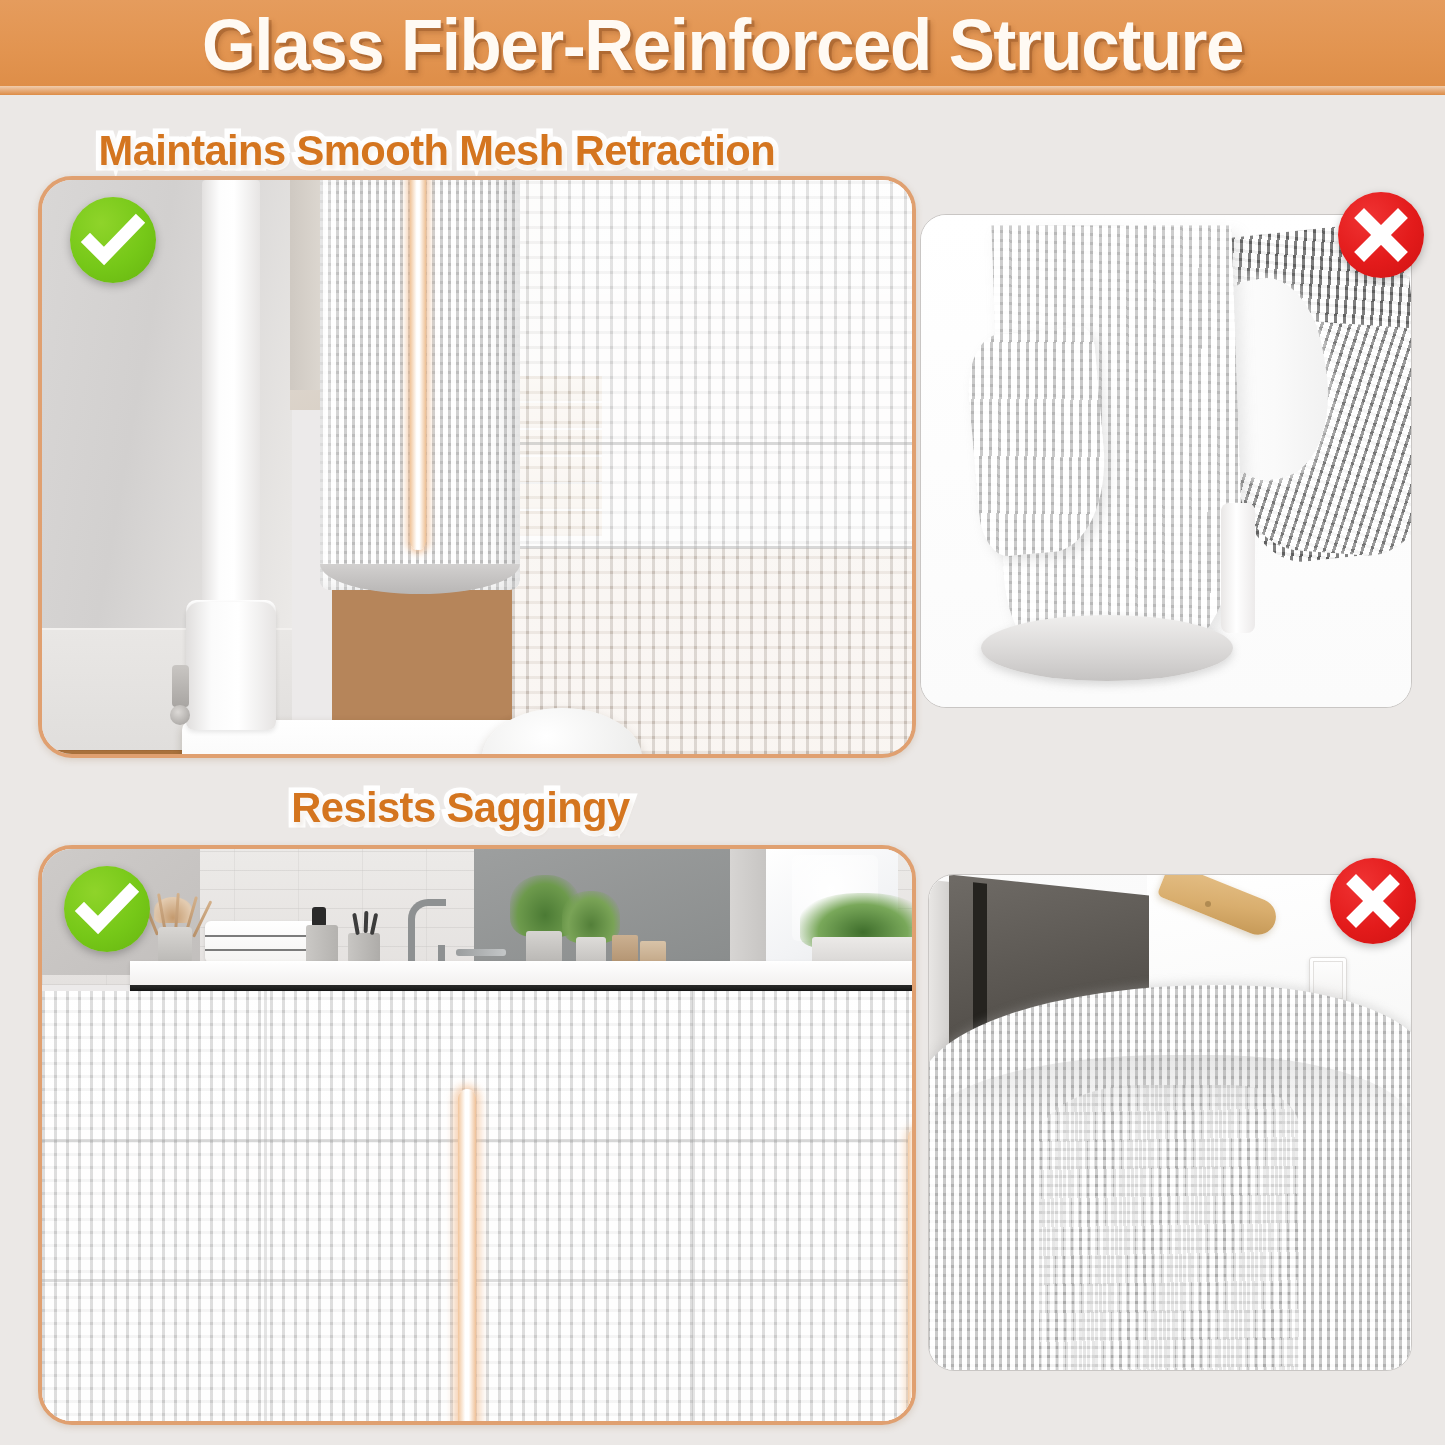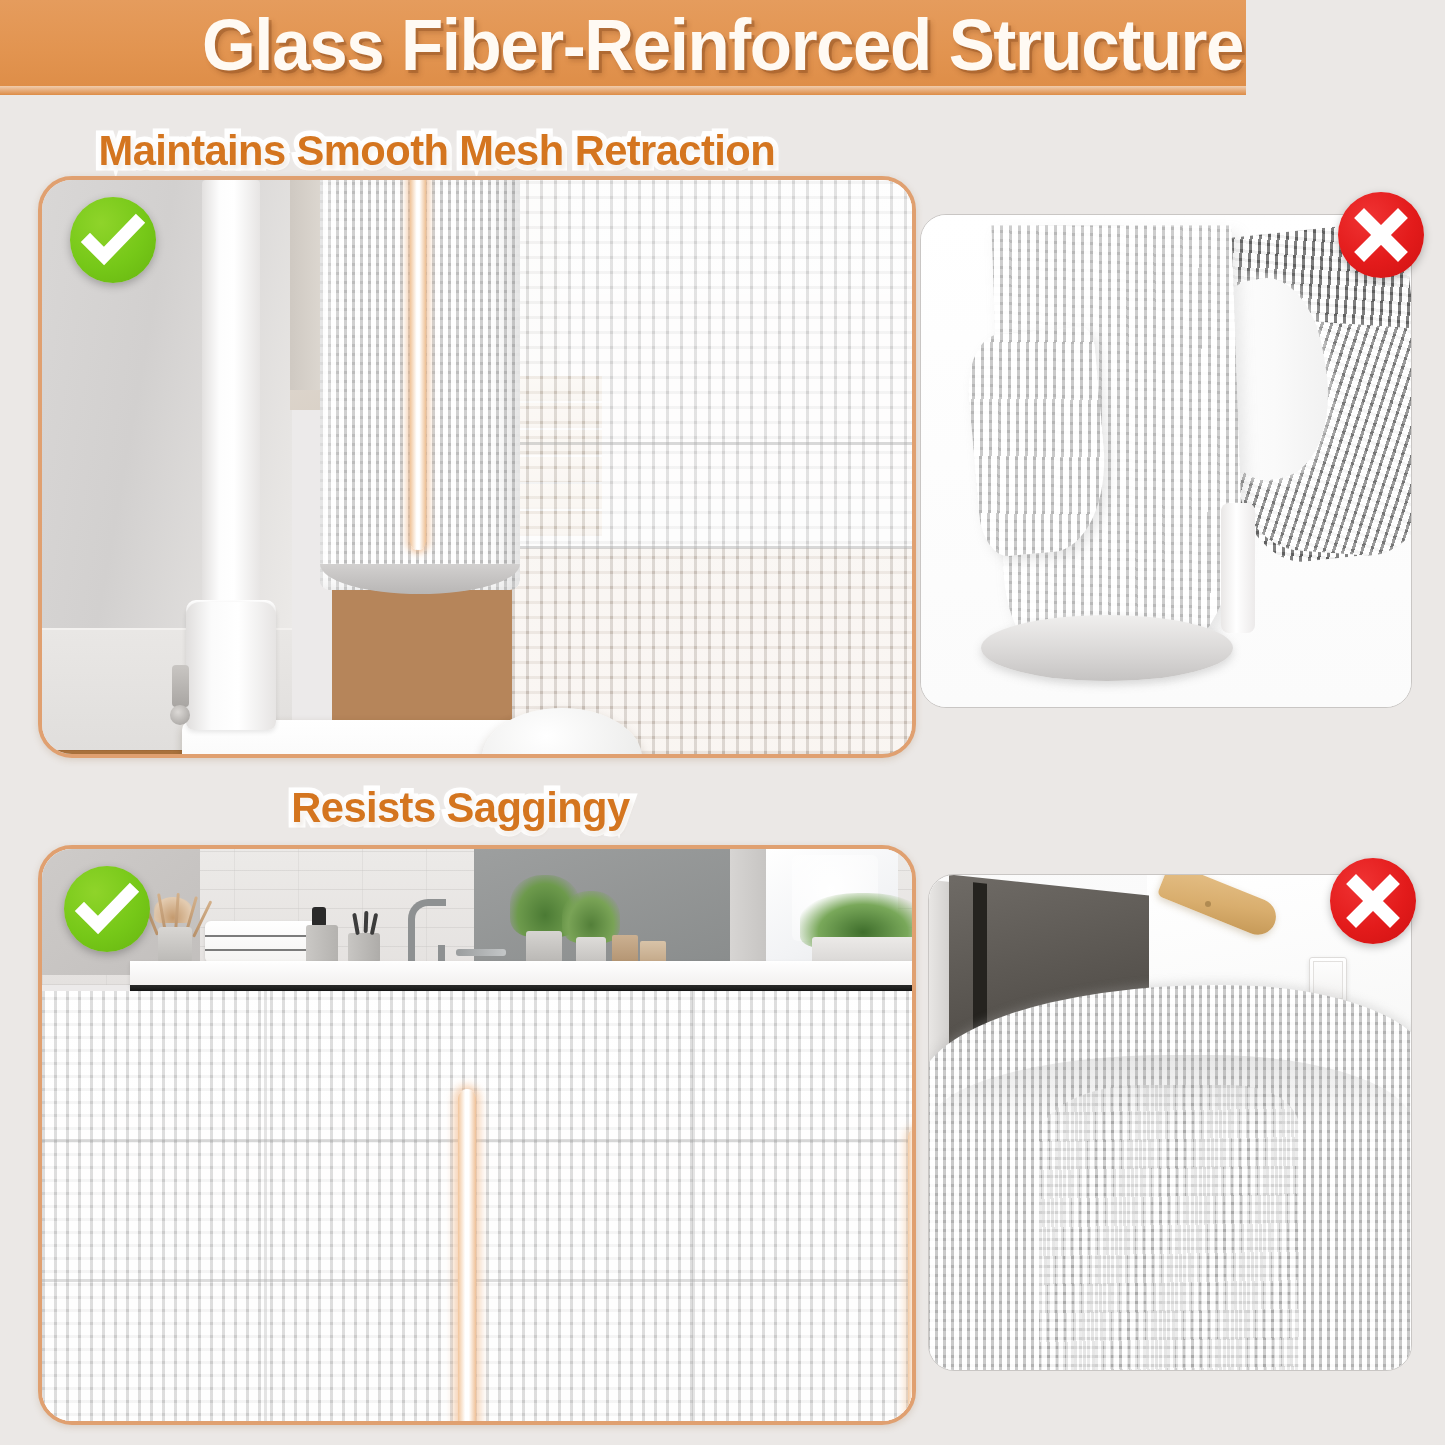--- a/index.html
+++ b/index.html
@@ -13,21 +13,21 @@
 
   #page {
     position:relative;
     width:1445px; height:1445px;
     background:#ebe8e6;
   }
 
   
   .header-band {
     position:absolute; left:0; top:0;
-    width:1246px; height:95px;
+    width:1445px; height:95px;
     background:linear-gradient(180deg,#e59c5d 0%,#e29450 55%,#dd8c46 100%);
     overflow:hidden;
     padding-left:38px;
   }
   .header-title {
     position:absolute; left:0; top:4px;
     width:1445px;
     text-align:center;
     font-size:72px;
     font-weight:bold;

